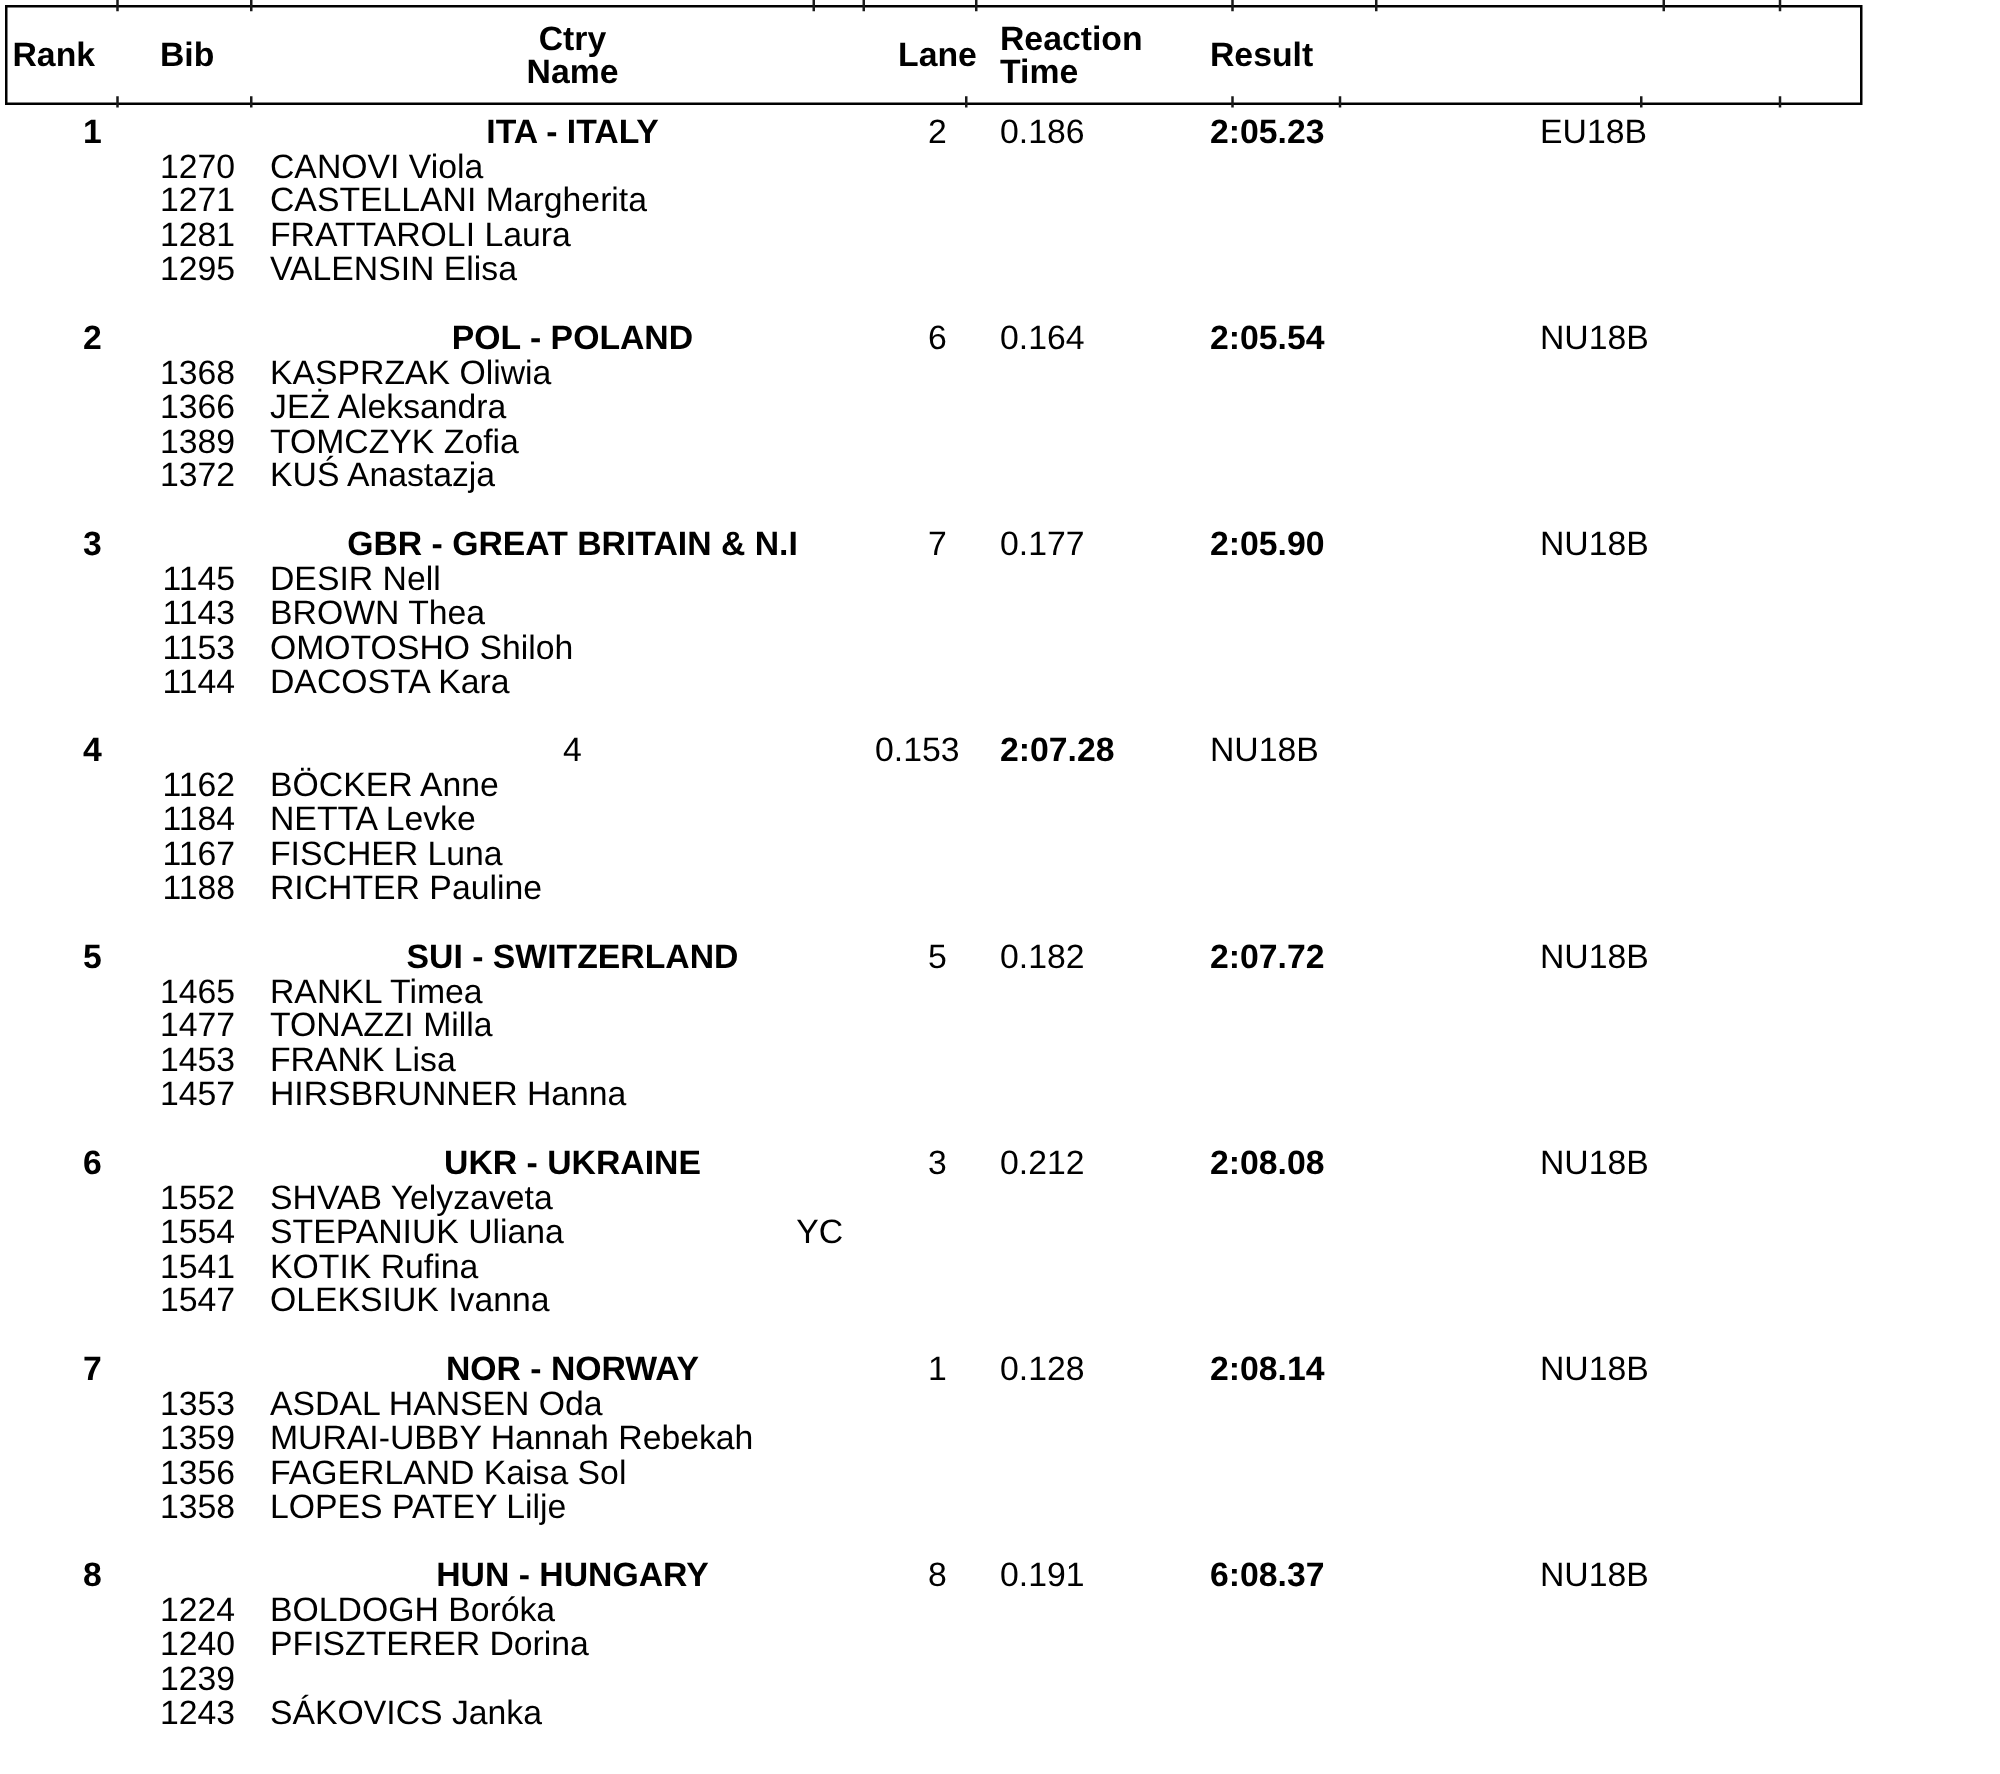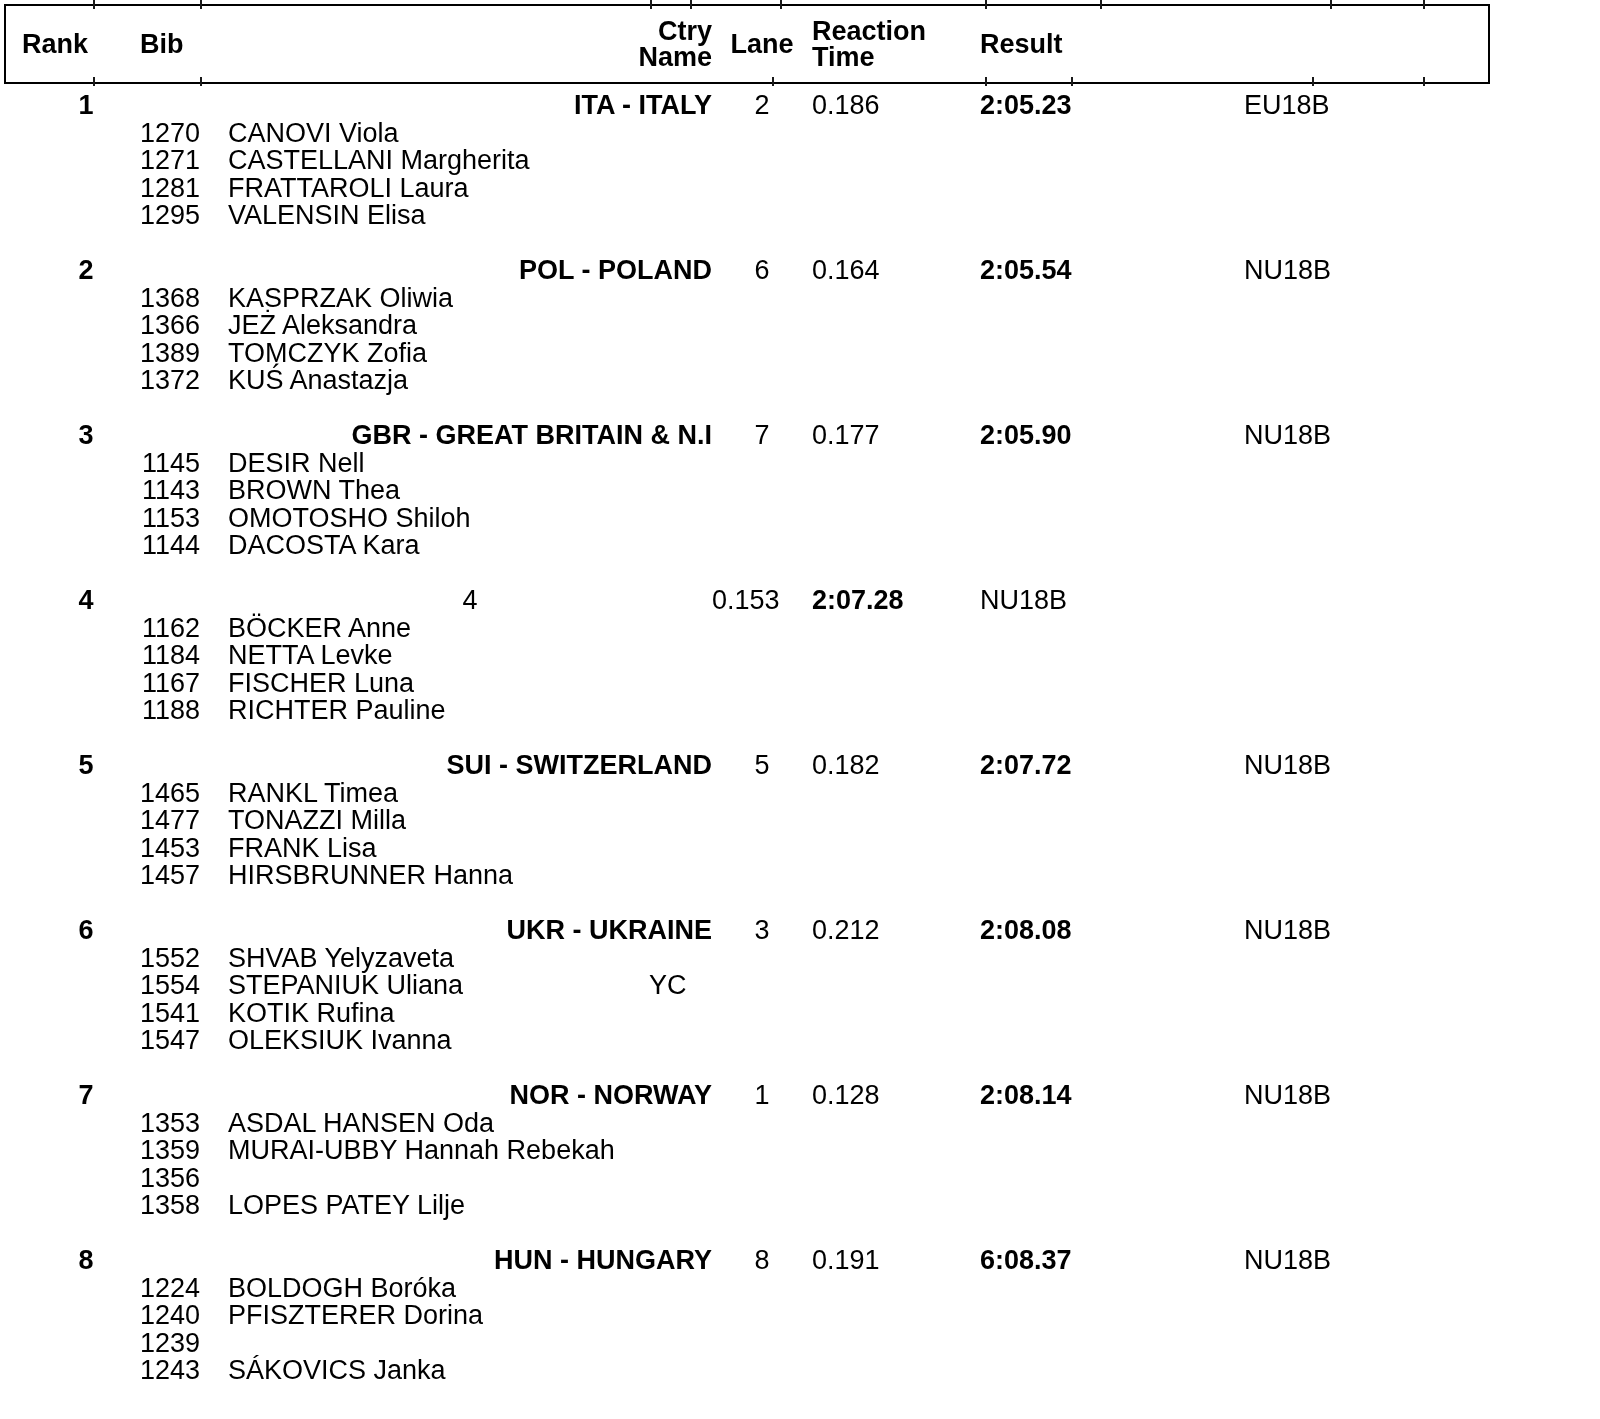--- a/index.html
+++ b/index.html
@@ -1,27 +1,27 @@
 <!DOCTYPE html>
 <html><head>
 <meta charset="utf-8">
 <style>
   * { margin:0; padding:0; box-sizing:border-box; }
   html,body { background:#ffffff; }
   .sheet {
     position:relative; width:1600px; height:1419px; background:#fff; color:#000;
     font-family:"Liberation Sans","DejaVu Sans",sans-serif; font-size:27px; overflow:hidden;
   }
-  .grid { display:grid; grid-template-columns:128px 60px 28px 484px 100px 168px 264px 280px 1fr;padding-left:12px; }
+  .grid { display:grid; grid-template-columns:128px 60px 28px 484px 100px 168px 264px 280px 1fr; }
   .header-box { position:absolute; left:4px; top:4px; width:1486px; height:80px; border:2px solid #000; background:transparent; }
   .hdr { position:absolute; left:0; top:4px; width:1600px; height:80px; align-items:center; font-weight:bold; line-height:26px; }
   .c-rank-h { text-align:left; padding-left:10px; }
   .c-bib-h, .c-rt, .c-result, .c-code { text-align:left; }
   .c-lane { text-align:center; }
-  .c-name { text-align:right; }
+  .c-name { text-align:center; }
   .two-line { line-height:26px; }
   .tick { position:absolute; width:2px; height:9px; background:#1a1a1a; }
   .tick.top { top:0; }
   .tick.bot { top:77px; }
   .rows { position:absolute; left:0; top:92px; width:1600px; }
   .block { margin-bottom:27.5px; }
   .line { height:27.5px; line-height:27.5px; white-space:nowrap; }
   .bold { font-weight:bold; }
   .c-rank-v { text-align:center; padding-left:20px; font-weight:bold; }
   .c-bib-v { text-align:right; }
@@ -554,20 +554,21 @@
           <div></div>
           <div></div>
           <div></div>
   </div>
 
   <div class="grid line athlete-line">
     <div></div>
     <div class="c-bib-v">1356</div>
     <div></div>
     <div class="name-wrap">
+      <span>FAGERLAND Kaisa Sol</span>
       <span></span>
     </div>
     <div></div>
           <div></div>
           <div></div>
           <div></div>
           <div></div>
   </div>
 
   <div class="grid line athlete-line">

